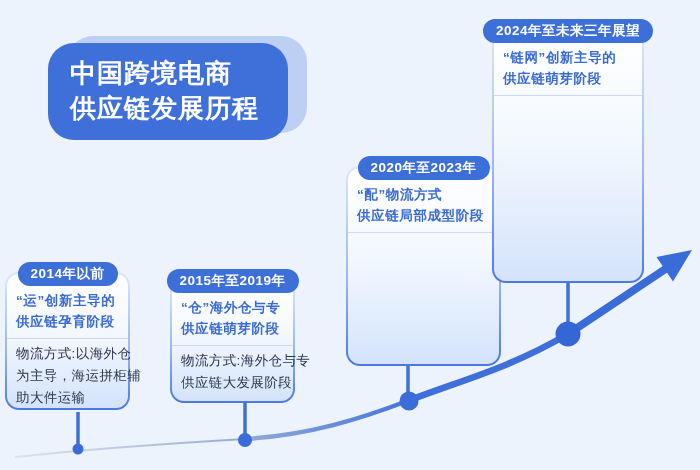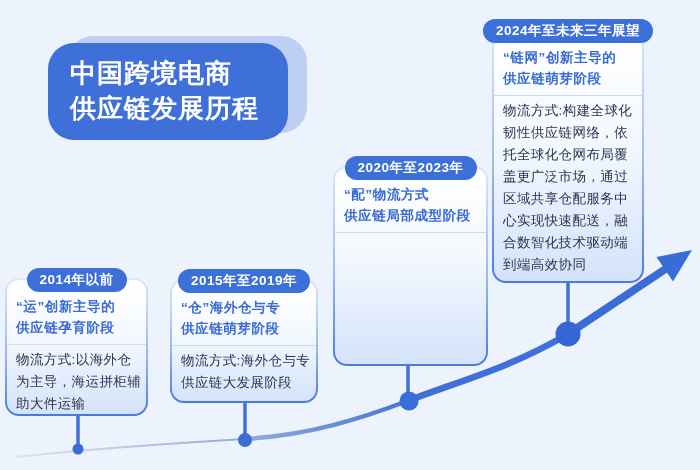--- a/index.html
+++ b/index.html
@@ -31,23 +31,23 @@
 
   
   .card{
     position:absolute;z-index:3;box-sizing:border-box;
     border:2px solid transparent;border-radius:14px;
     background:
       linear-gradient(180deg,#ffffff 0%,#f3f8fe 45%,#d4e3fb 100%) padding-box,
       linear-gradient(180deg,#dde8f9 0%,#9db8ec 55%,#4a79de 100%) border-box;
     padding:16px 9px 8px 9px;
   }
-  .card1{left:5px;  top:278px;width:143px;height:138px;}
-  .card2{left:170px;top:279px;width:148px;height:124px;}
-  .card3{left:333px;top:166px;width:155px;height:200px;}
+  .card1{left:5px;  top:272px;width:125px;height:138px;}
+  .card2{left:170px;top:279px;width:125px;height:124px;}
+  .card3{left:346px;top:166px;width:155px;height:200px;}
   .card4{left:492px;top:29px; width:152px;height:254px;}
 
   .badge{
     position:absolute;top:-12px;left:50%;transform:translateX(-50%);
     background:#3d6fd9;color:#ffffff;font-weight:bold;font-size:13.5px;
     height:24px;line-height:24px;padding:0 13px;border-radius:13px;
     white-space:nowrap;letter-spacing:0.5px;
   }
   .card-title{
     color:#3a6bd5;font-weight:bold;font-size:13.5px;line-height:21px;
@@ -124,23 +124,15 @@
     <div class="card-title">“配”物流方式
 供应链局部成型阶段</div>
     <hr class="divider">
   </div>
 
   <div class="card card4">
     <div class="badge">2024年至未来三年展望</div>
     <div class="card-title">“链网”创新主导的
 供应链萌芽阶段</div>
     <hr class="divider">
-    <div class="card-body">物流方式:构建全球化
-韧性供应链网络，依
-托全球化仓网布局覆
-盖更广泛市场，通过
-区域共享仓配服务中
-心实现快速配送，融
-合数智化技术驱动端
-到端高效协同</div>
   </div>
 
 </div>
 
 </body></html>

